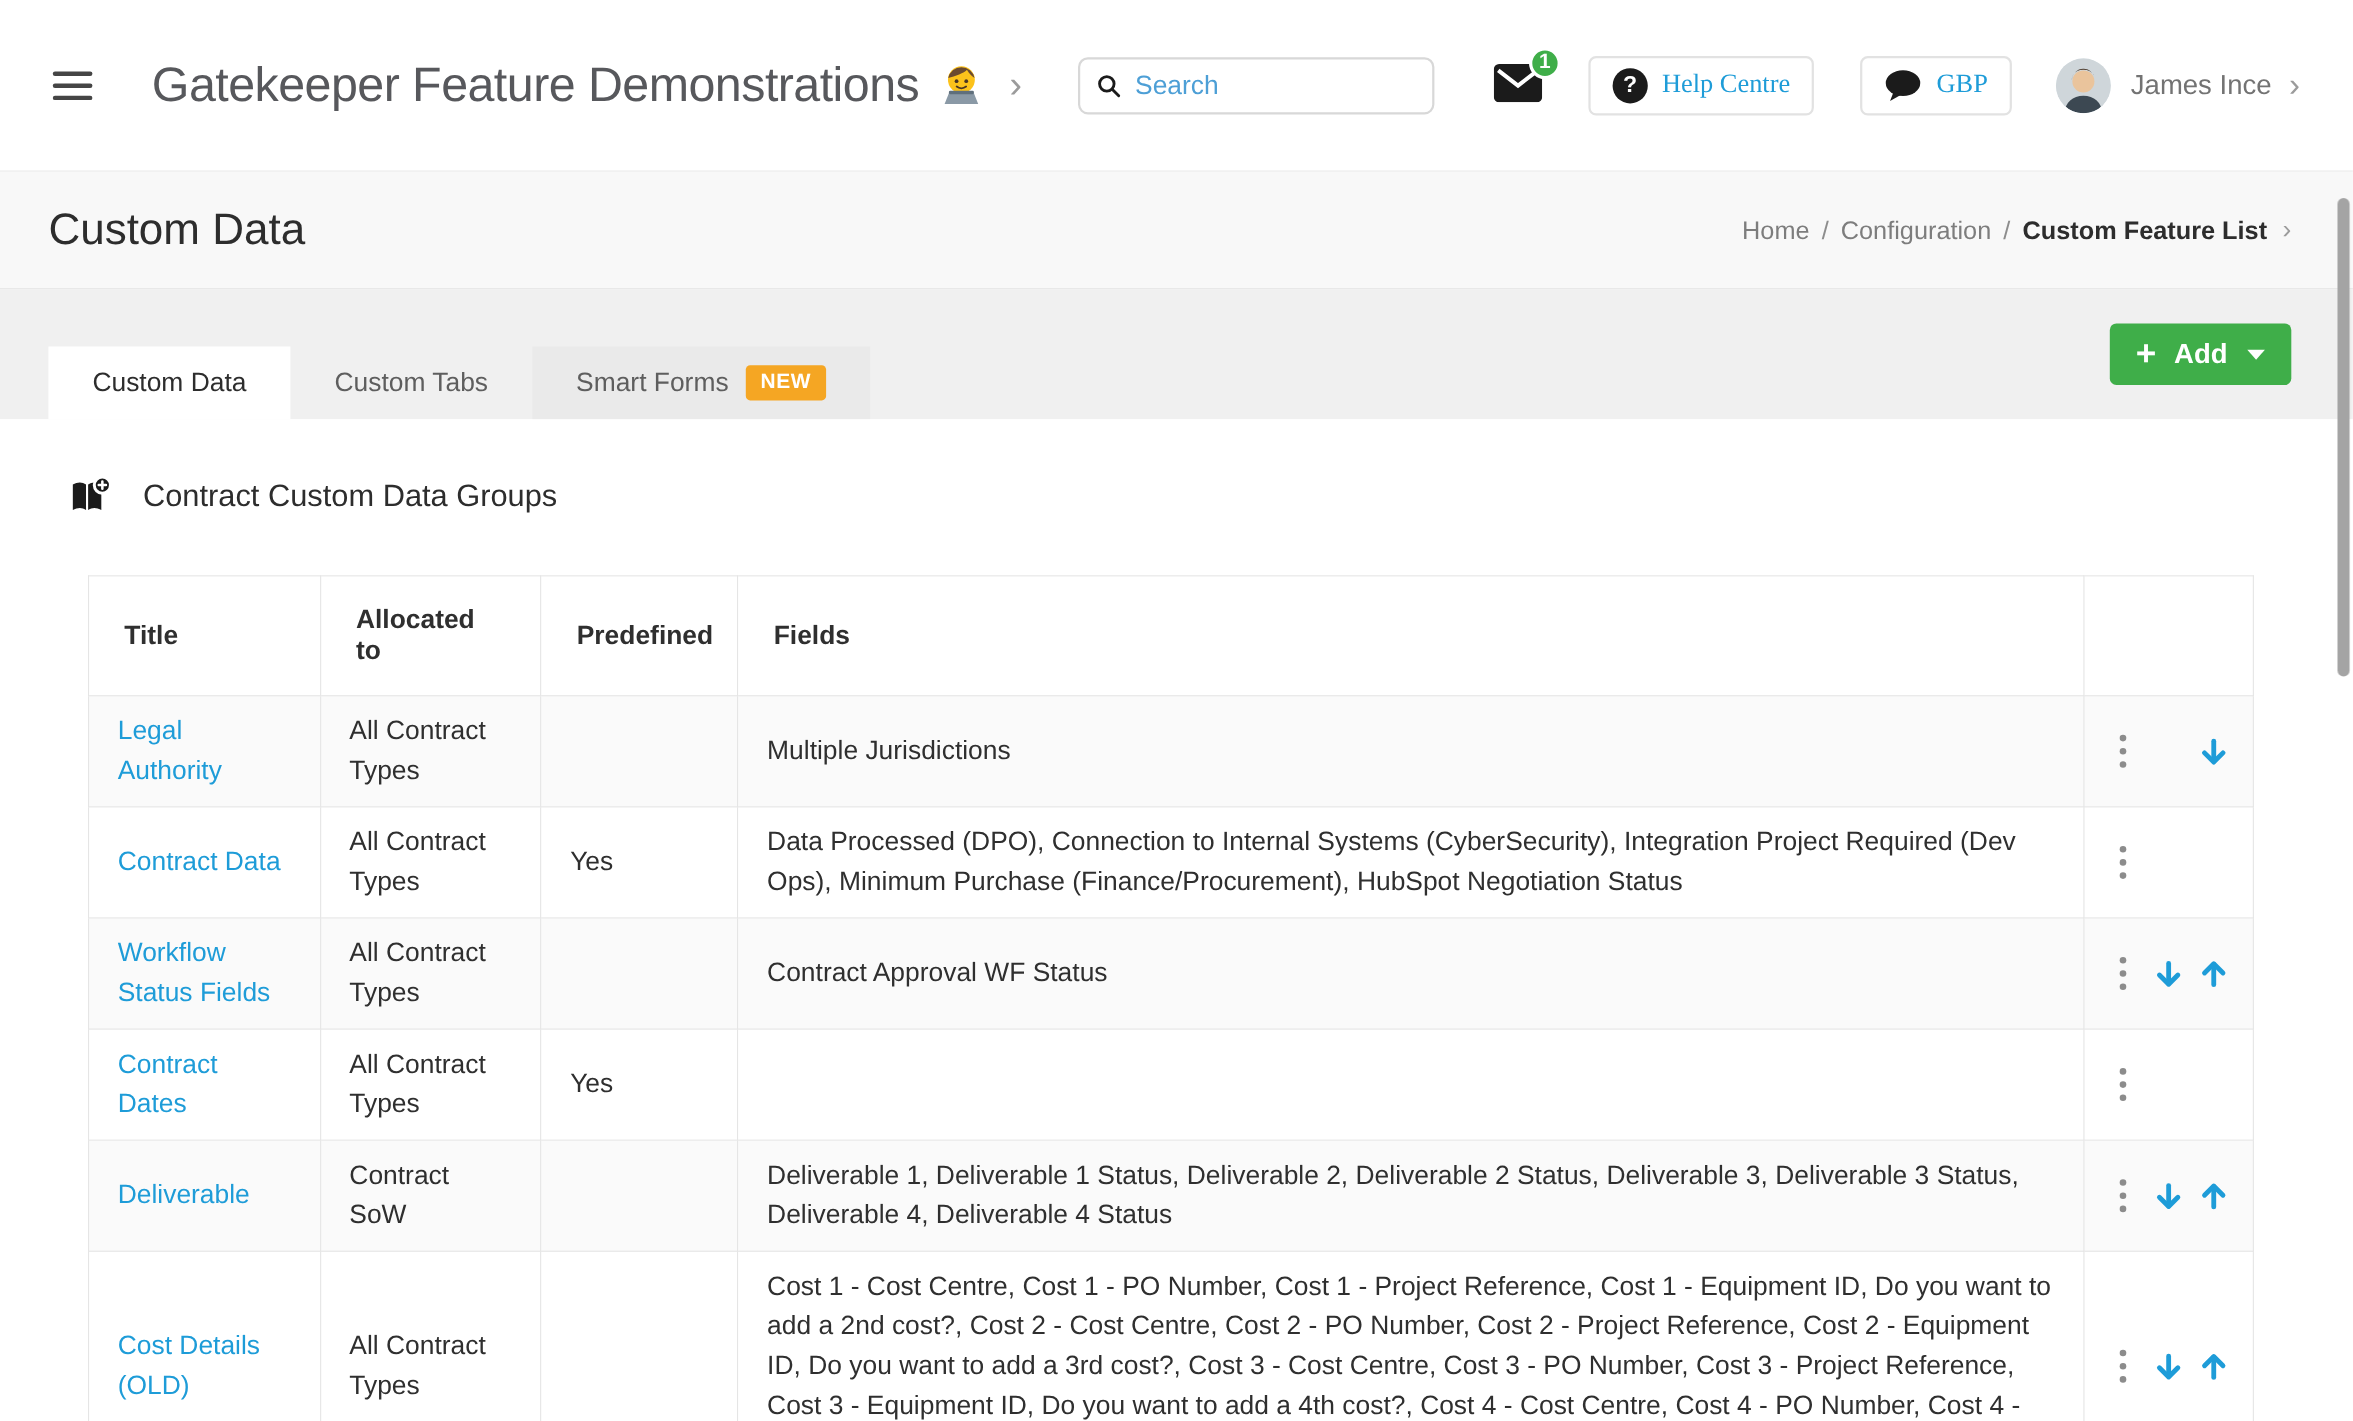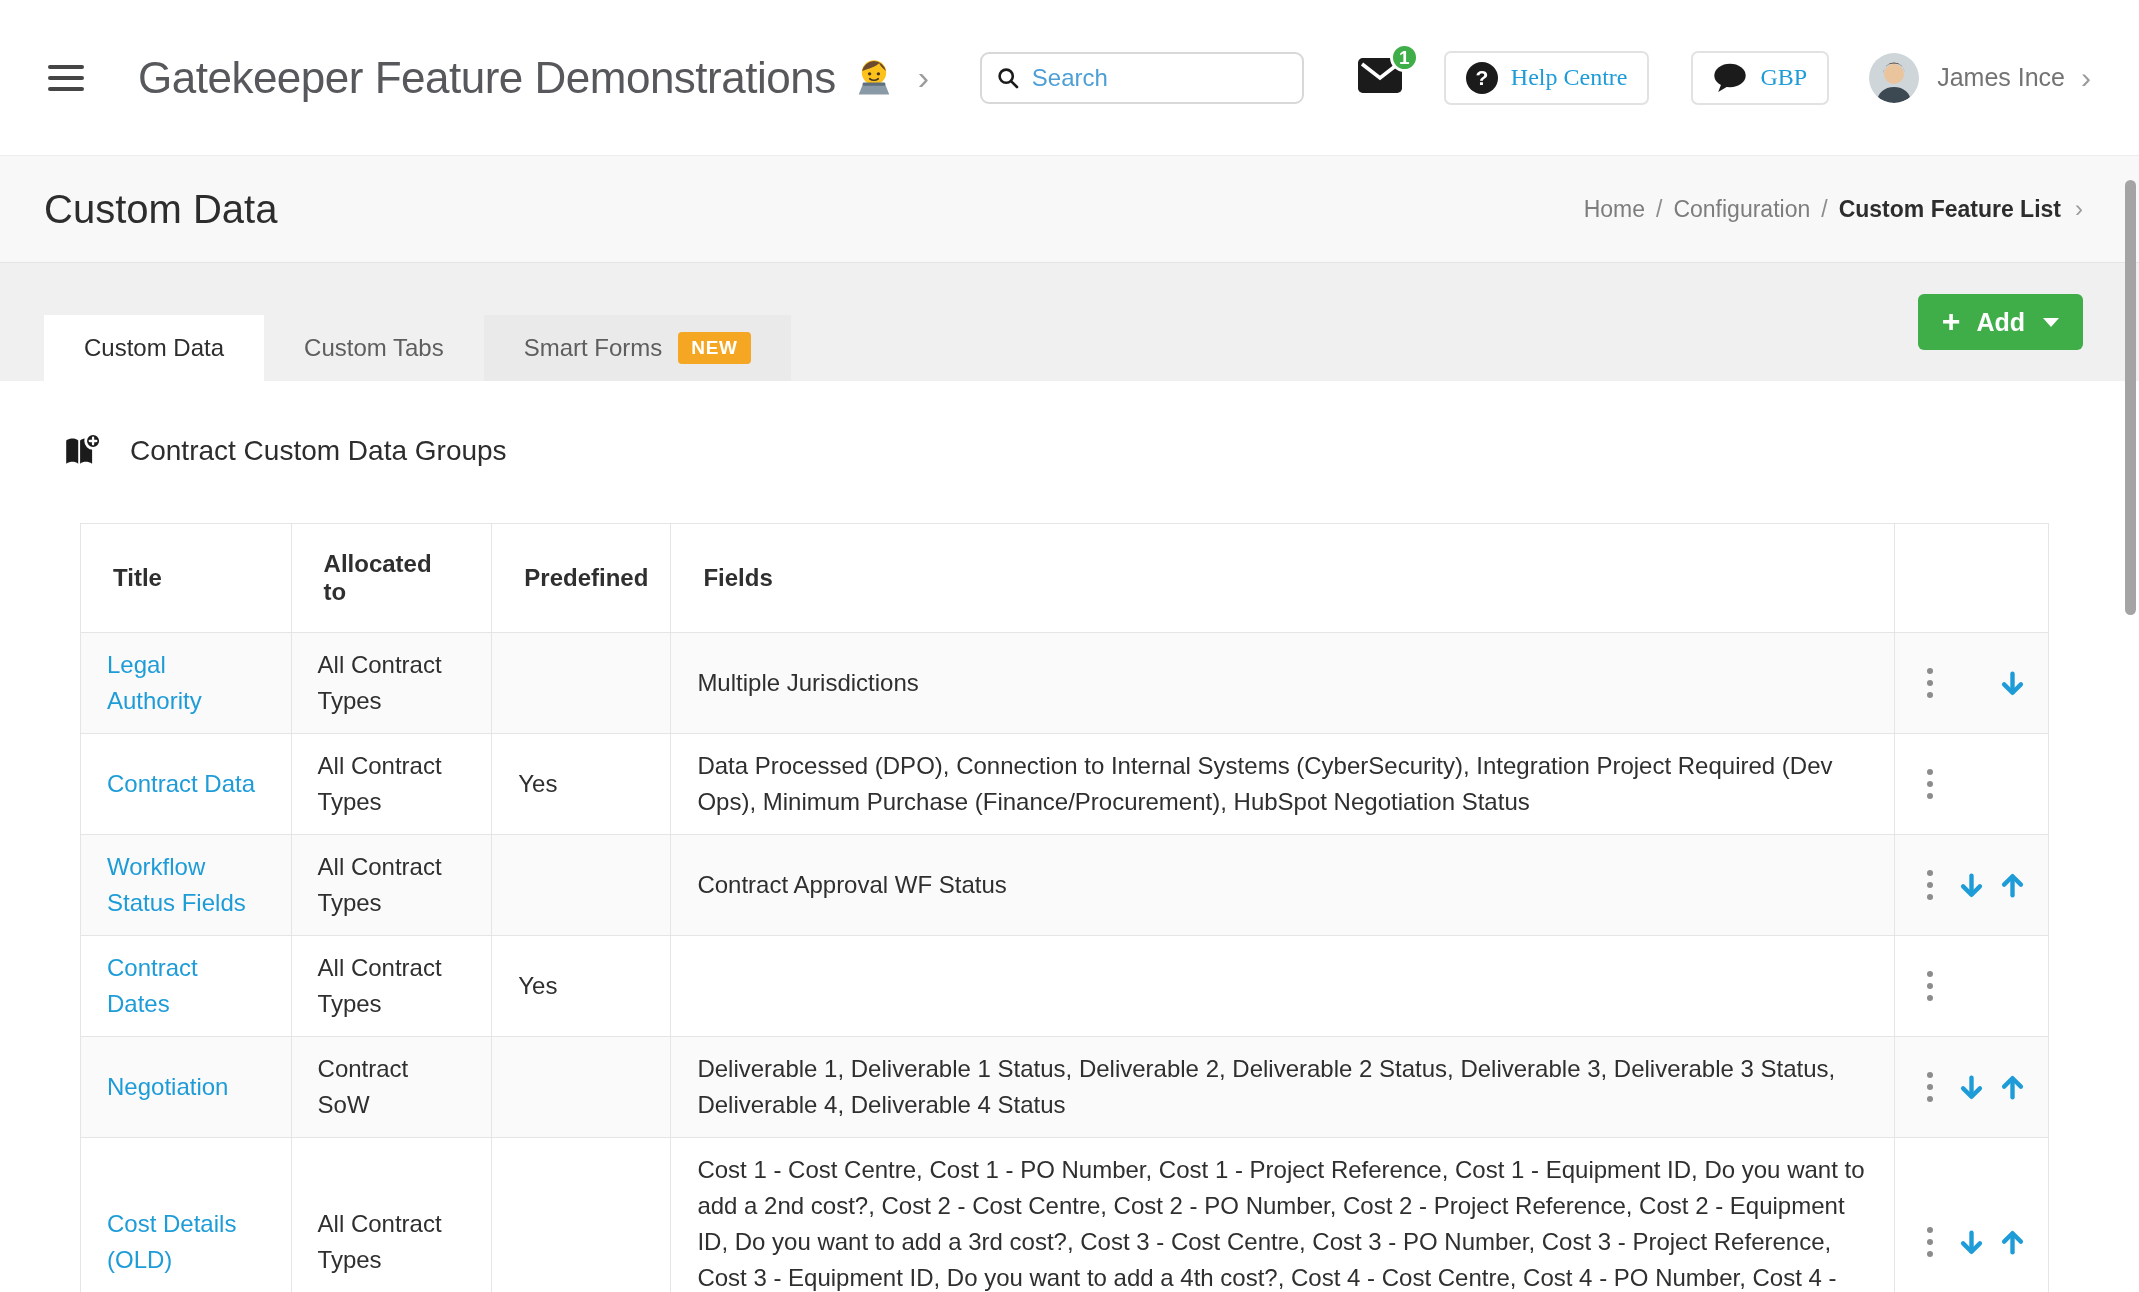--- a/index.html
+++ b/index.html
@@ -311,21 +311,21 @@
                     <circle cx="5" cy="17" r="3" fill="#8c8c8c"></circle>
                     <circle cx="5" cy="29" r="3" fill="#8c8c8c"></circle>
                   </svg>
                 </span>
                 <span class="slot"></span>
                 <span class="slot"></span>
               </div>
             </td>
           </tr>
           <tr>
-            <td><a href="#" class="row-link">Negotiation</a></td>
+            <td><a href="#" class="row-link">Deliverable</a></td>
             <td>Contract SoW</td>
             <td></td>
             <td>Deliverable 1, Deliverable 1 Status, Deliverable 2, Deliverable 2 Status, Deliverable 3, Deliverable 3 Status, Deliverable 4, Deliverable 4 Status</td>
             <td class="col-actions">
               <div class="acts">
                 <span class="slot">
                   <svg width="10" height="34" viewBox="0 0 10 34">
                     <circle cx="5" cy="5" r="3" fill="#8c8c8c"></circle>
                     <circle cx="5" cy="17" r="3" fill="#8c8c8c"></circle>
                     <circle cx="5" cy="29" r="3" fill="#8c8c8c"></circle>

